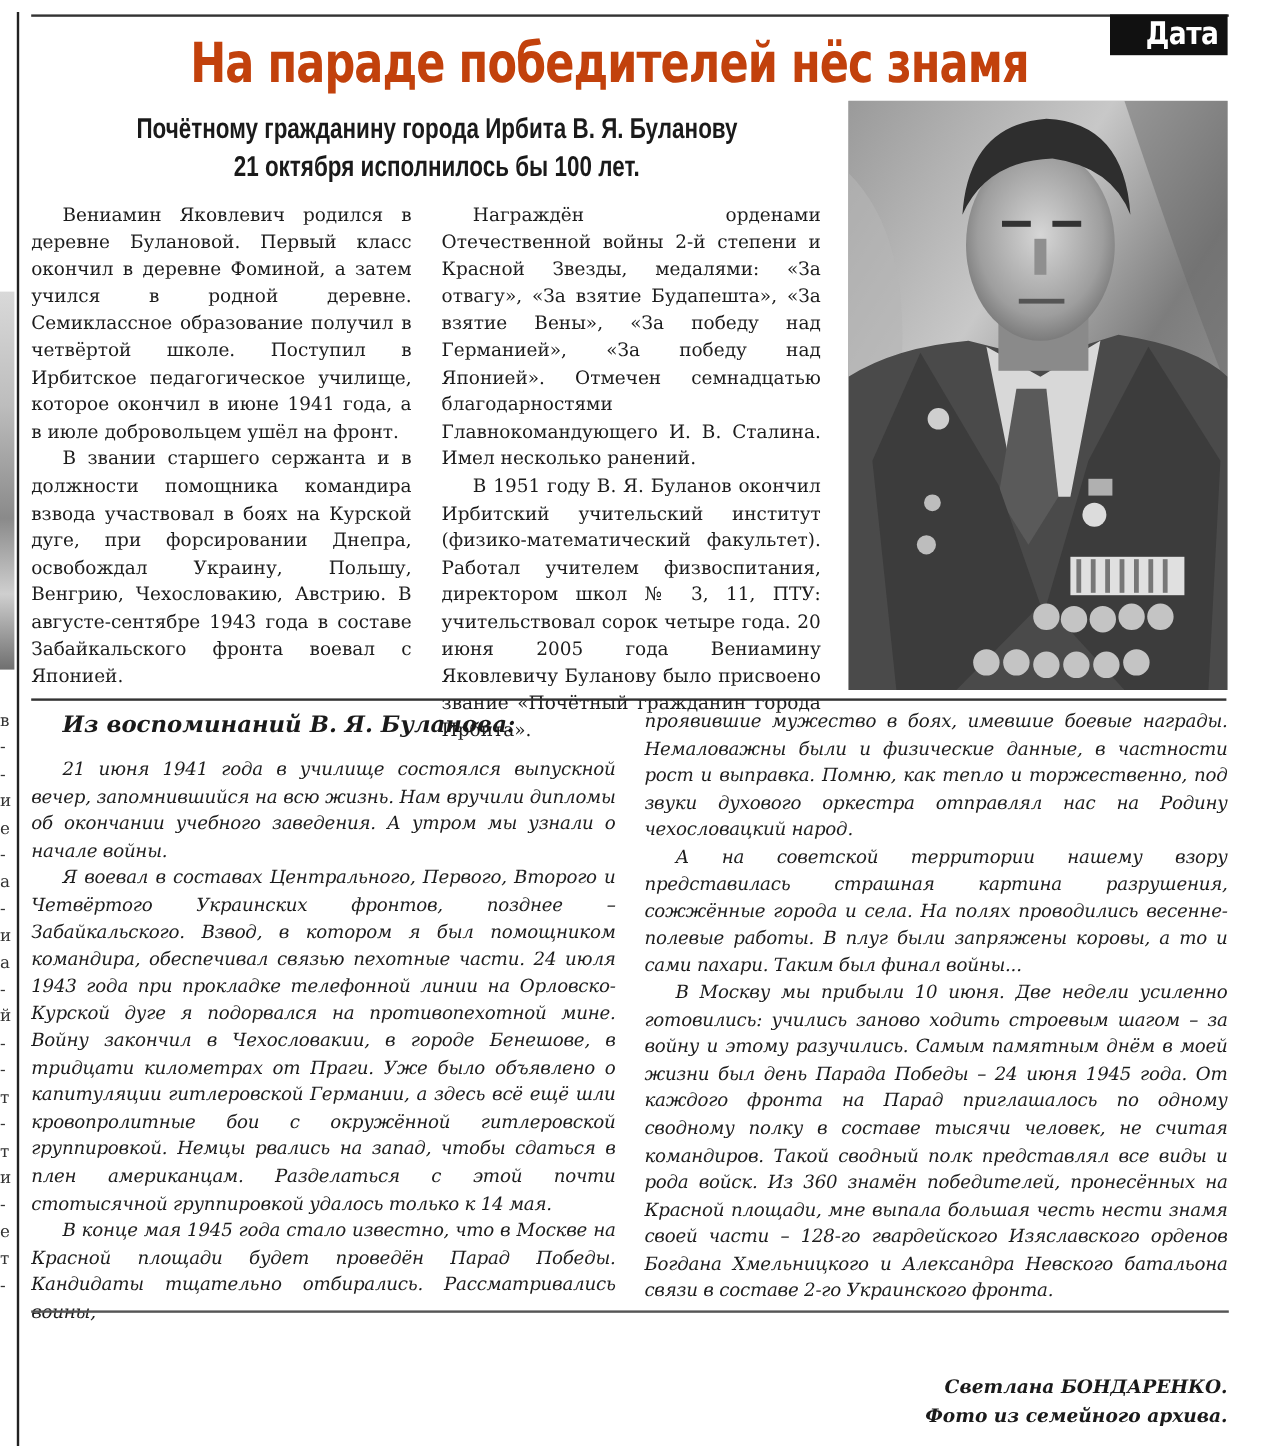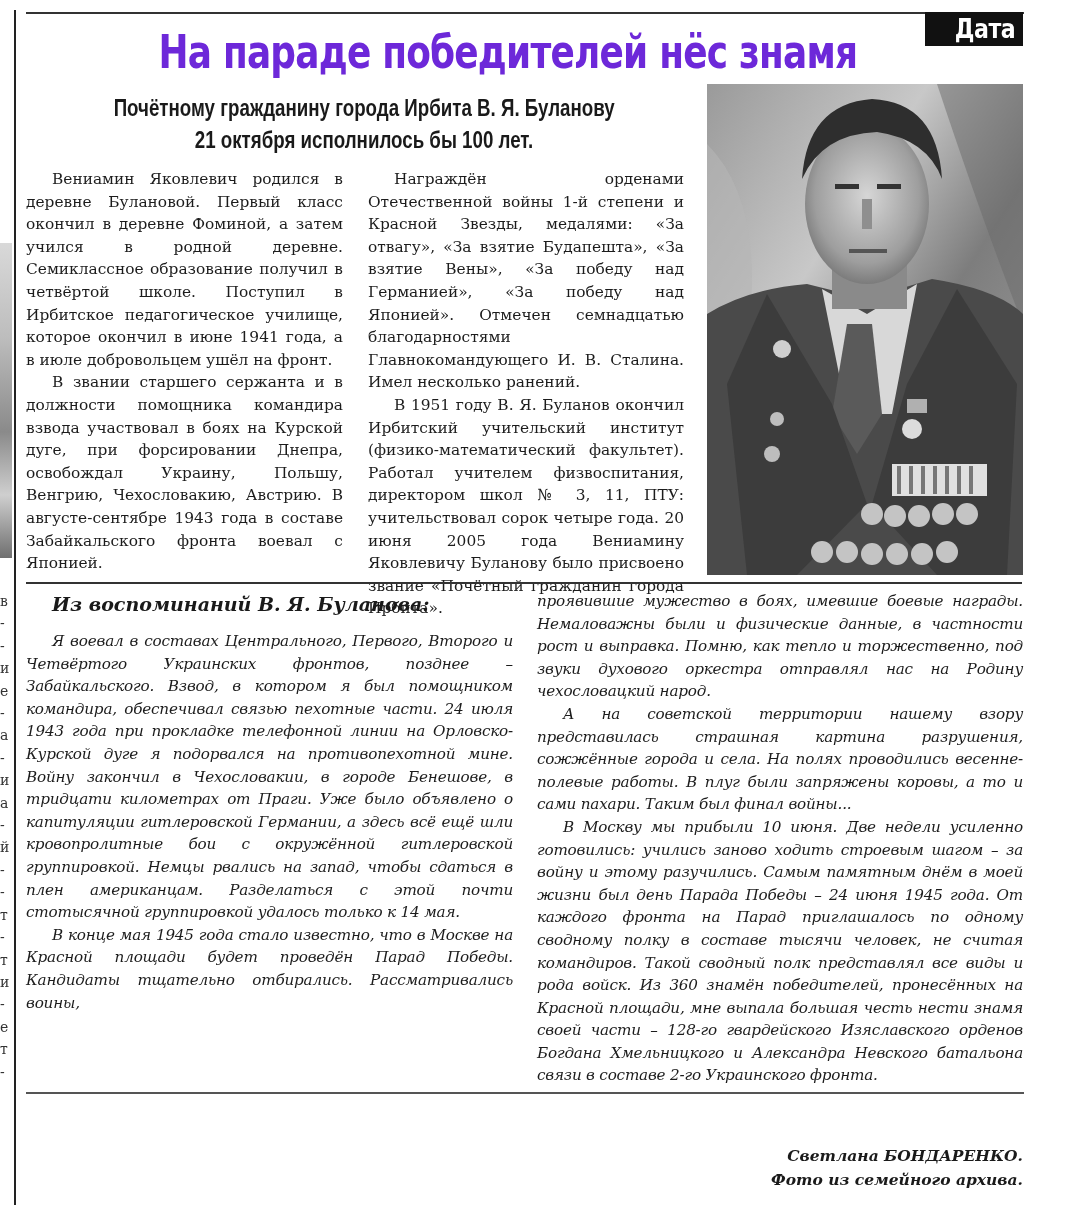--- a/index.html
+++ b/index.html
@@ -16,21 +16,21 @@
 
     .top-rule { position: absolute; left: 26px; top: 12px; width: 998px; height: 2px; background: #333; }
     .badge { position: absolute; left: 925px; top: 12px; width: 98px; height: 34px; background: #111;
       color: #fff; font-family: "DejaVu Sans", sans-serif; font-weight: bold; font-size: 26px;
       display: flex; align-items: center; justify-content: flex-end; padding-right: 8px; box-sizing: border-box;
       letter-spacing: -0.5px; transform-origin: left; }
     .badge span { display: inline-block; transform: scaleX(0.85); transform-origin: right; }
 
     .headline { position: absolute; left: 60px; top: 22px; width: 820px; text-align: center;
       font-family: "DejaVu Sans", sans-serif; font-weight: bold; font-size: 46px; line-height: 60px;
-      color: #6d28d9; letter-spacing: -1px; }
+      color: #c2410c; letter-spacing: -1px; }
     .headline span { display: inline-block; transform: scaleX(0.78); transform-origin: center; white-space: nowrap; }
 
     .subhead { position: absolute; left: 26px; top: 92px; width: 676px; text-align: center;
       font-family: Liberation Sans, sans-serif; font-weight: bold; font-size: 24px; line-height: 32px; color: #1a1a1a; }
     .subhead div span { display: inline-block; transform: scaleX(0.78); transform-origin: center; white-space: nowrap; }
 
     .photo { position: absolute; left: 707px; top: 84px; width: 316px; height: 491px; background: #888; overflow: hidden; }
     .photo svg { display: block; }
 
     .col { position: absolute; font-family: "DejaVu Serif", serif; font-size: 15.4px; line-height: 22.6px;
@@ -175,29 +175,30 @@
       </g>
     </svg>
   </div>
 
   <div class="col col1">
     <p>Вениамин Яковлевич родился в деревне Булановой. Первый класс окончил в деревне Фоминой, а затем учился в родной деревне. Семиклассное образование получил в четвёртой школе. Поступил в Ирбитское педагогическое училище, которое окончил в июне 1941 года, а в июле добровольцем ушёл на фронт.</p>
     <p>В звании старшего сержанта и в должности помощника командира взвода участвовал в боях на Курской дуге, при форсировании Днепра, освобождал Украину, Польшу, Венгрию, Чехословакию, Австрию. В августе-сентябре 1943 года в составе Забайкальского фронта воевал с Японией.</p>
   </div>
 
   <div class="col col2">
-    <p>Награждён орденами Отечественной войны 1-й степени и Красной Звезды, медалями: «За отвагу», «За взятие Будапешта», «За взятие Вены», «За победу над Германией», «За победу над Японией». Отмечен семнадцатью благодарностями Главнокомандующего И. В.  Сталина. Имел несколько ранений.</p>
+    <p>Награждён орденами Отечественной войны 2-й степени и Красной Звезды, медалями: «За отвагу», «За взятие Будапешта», «За взятие Вены», «За победу над Германией», «За победу над Японией». Отмечен семнадцатью благодарностями Главнокомандующего И. В.  Сталина. Имел несколько ранений.</p>
     <p>В 1951 году В. Я. Буланов окончил Ирбитский учительский институт (физико-математический факультет). Работал учителем физвоспитания, директором школ № 3, 11, ПТУ: учительствовал сорок четыре года. 20 июня 2005 года Вениамину Яковлевичу Буланову было присвоено звание «Почётный гражданин города Ирбита».</p>
   </div>
 
   <div class="mid-rule"></div>
 
   <div class="memo-title">Из воспоминаний В. Я. Буланова:</div>
 
   <div class="icol icol3">
+    <p>21 июня 1941 года в училище состоялся выпускной вечер, запомнившийся на всю жизнь. Нам вручили дипломы об окончании учебного заведения. А утром мы узнали о начале войны.</p>
     <p>Я воевал в составах Центрального, Первого, Второго и Четвёртого Украинских фронтов, позднее – Забайкальского. Взвод, в котором я был помощником командира, обеспечивал связью пехотные части. 24 июля 1943 года при прокладке телефонной линии на Орловско-Курской дуге я подорвался на противопехотной мине. Войну закончил в Чехословакии, в городе Бенешове, в тридцати километрах от Праги. Уже было объявлено о капитуляции гитлеровской Германии, а здесь всё ещё шли кровопролитные бои с окружённой гитлеровской группировкой. Немцы рвались на запад, чтобы сдаться в плен американцам. Разделаться с этой почти стотысячной группировкой удалось только к 14 мая.</p>
     <p>В конце мая 1945 года стало известно, что в Москве на Красной площади будет проведён Парад Победы. Кандидаты тщательно отбирались. Рассматривались воины,</p>
   </div>
 
   <div class="icol icol4">
     <p class="cont">проявившие мужество в боях, имевшие боевые награды. Немаловажны были и физические данные, в частности рост и выправка. Помню, как тепло и торжественно, под звуки духового оркестра отправлял нас на Родину чехословацкий народ.</p>
     <p>А на советской территории нашему взору представилась страшная картина разрушения, сожжённые города и села. На полях проводились весенне-полевые работы. В плуг были запряжены коровы, а то и сами пахари. Таким был финал войны...</p>
     <p>В Москву мы прибыли 10 июня. Две недели усиленно готовились: учились заново ходить строевым шагом – за войну и этому разучились. Самым памятным днём в моей жизни был день Парада Победы – 24 июня 1945 года. От каждого фронта на Парад приглашалось по одному сводному полку в составе тысячи человек, не считая командиров. Такой сводный полк представлял все виды и рода войск. Из 360 знамён победителей, пронесённых на Красной площади, мне выпала большая честь нести знамя своей части – 128-го гвардейского Изяславского орденов Богдана Хмельницкого и Александра Невского батальона связи в составе 2-го Украинского фронта.</p>
   </div>
 

